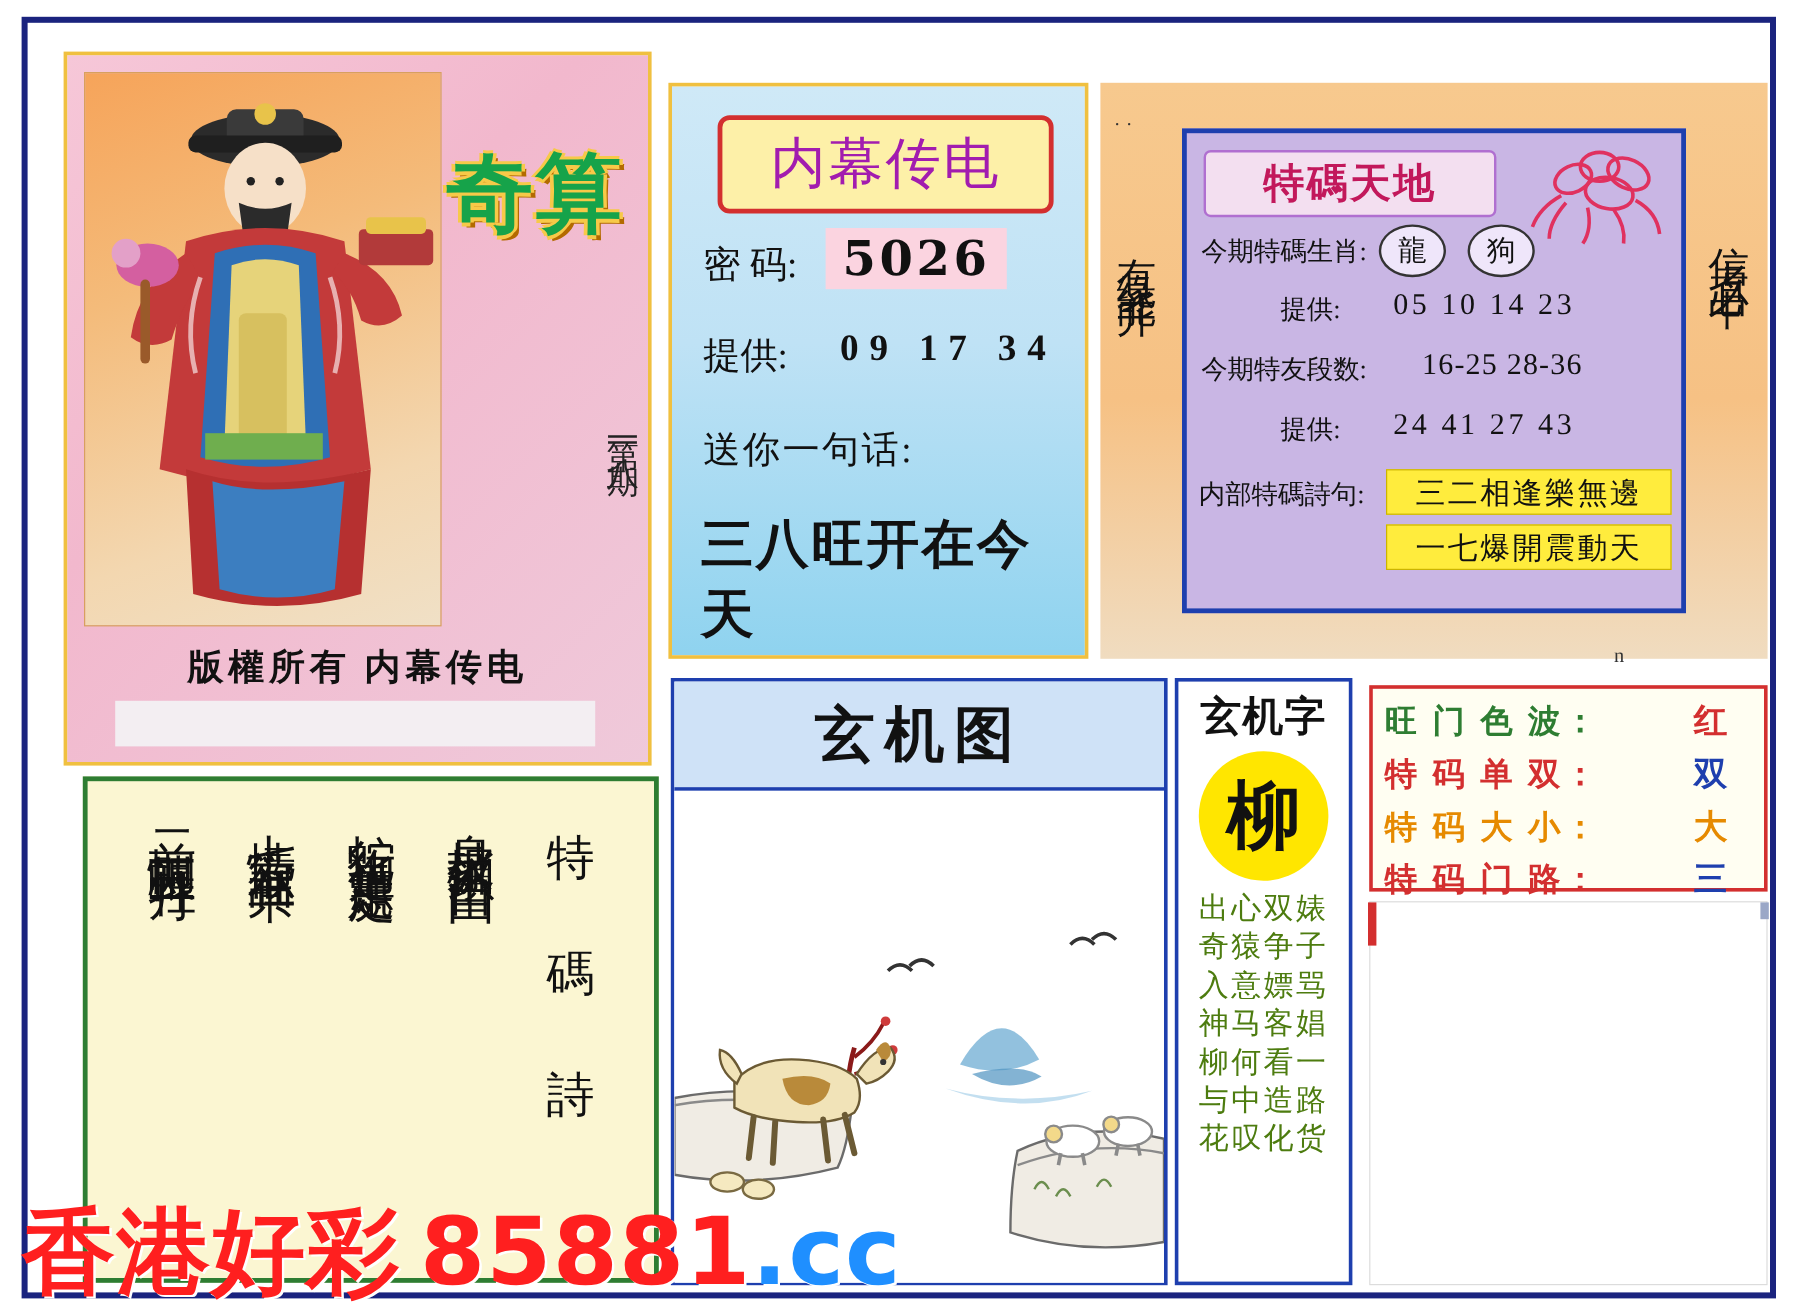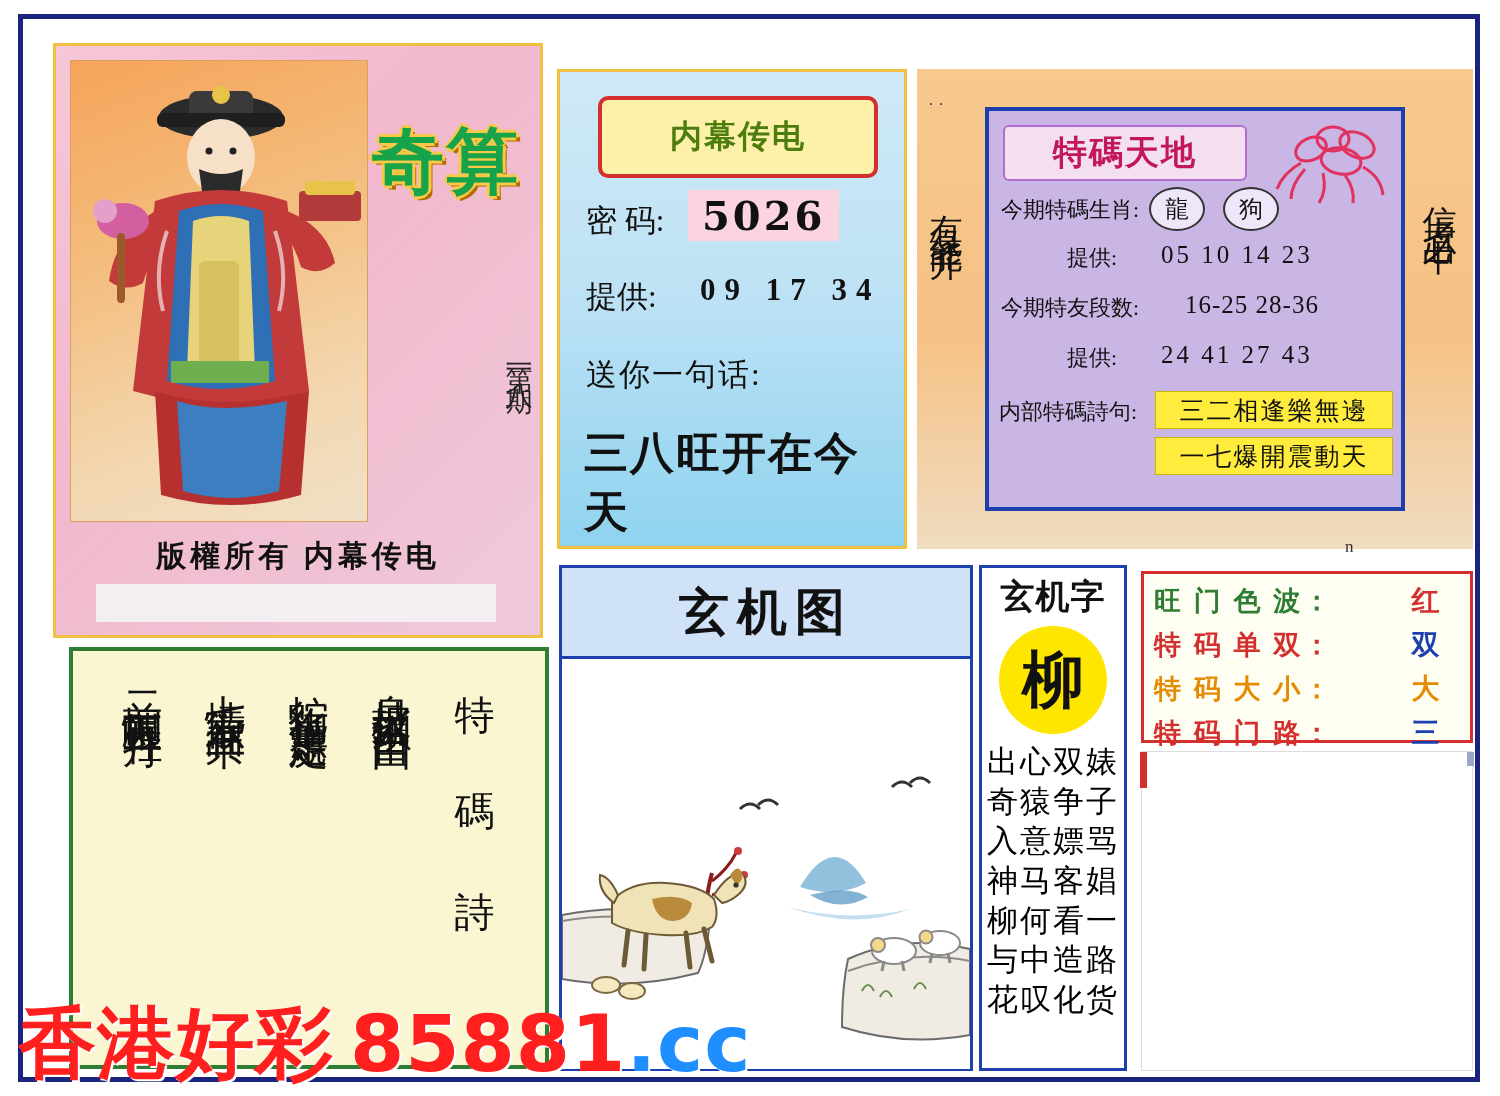--- a/index.html
+++ b/index.html
@@ -67,21 +67,21 @@
     border:3px solid #f0c040;
     box-sizing:border-box;
   }
   .neimu-banner{
     position:absolute;left:38px;top:24px;width:272px;height:74px;
     background:#fdf0a8;border:4px solid #d32f2f;border-radius:10px;
     display:flex;align-items:center;justify-content:center;
   }
   .neimu-banner span{
     font-family:"DejaVu Sans", sans-serif;
-    font-size:32px;font-weight:bold;color:#4d7c0f;letter-spacing:2px;
+    font-size:46px;font-weight:normal;color:#a21caf;letter-spacing:2px;
   }
   .neimu-row{position:absolute;left:26px;font-size:31px;color:#111;}
   .neimu-code-label{top:128px;}
   .neimu-code-val{
     position:absolute;left:128px;top:118px;
     background:#fbd4e0;padding:2px 14px;
     font-family:"DejaVu Serif", serif;
     font-weight:bold;font-size:40px;color:#111;letter-spacing:3px;
   }
   .neimu-give-label{top:204px;}
@@ -201,21 +201,21 @@
     font-size:34px;font-weight:bold;color:#111;letter-spacing:1px;
   }
   .xjz-circle{
     margin:6px auto 0;width:108px;height:108px;border-radius:50%;
     background:#ffe600;display:flex;align-items:center;justify-content:center;
     font-family:"DejaVu Sans", sans-serif;
     font-size:62px;font-weight:bold;color:#111;
   }
   .xjz-lines{
     margin-top:8px;text-align:center;
-    font-size:31px;color:#000000;line-height:1.28;letter-spacing:2px;
+    font-size:25px;color:#4d7c0f;line-height:1.28;letter-spacing:2px;
   }
 
   
   .wang{
     position:absolute;left:1118px;top:552px;width:332px;height:172px;
     border:3px solid #d32f2f;background:#fffef2;box-sizing:border-box;
     padding:8px 10px;
   }
   .wang-row{
     display:flex;align-items:center;justify-content:space-between;

